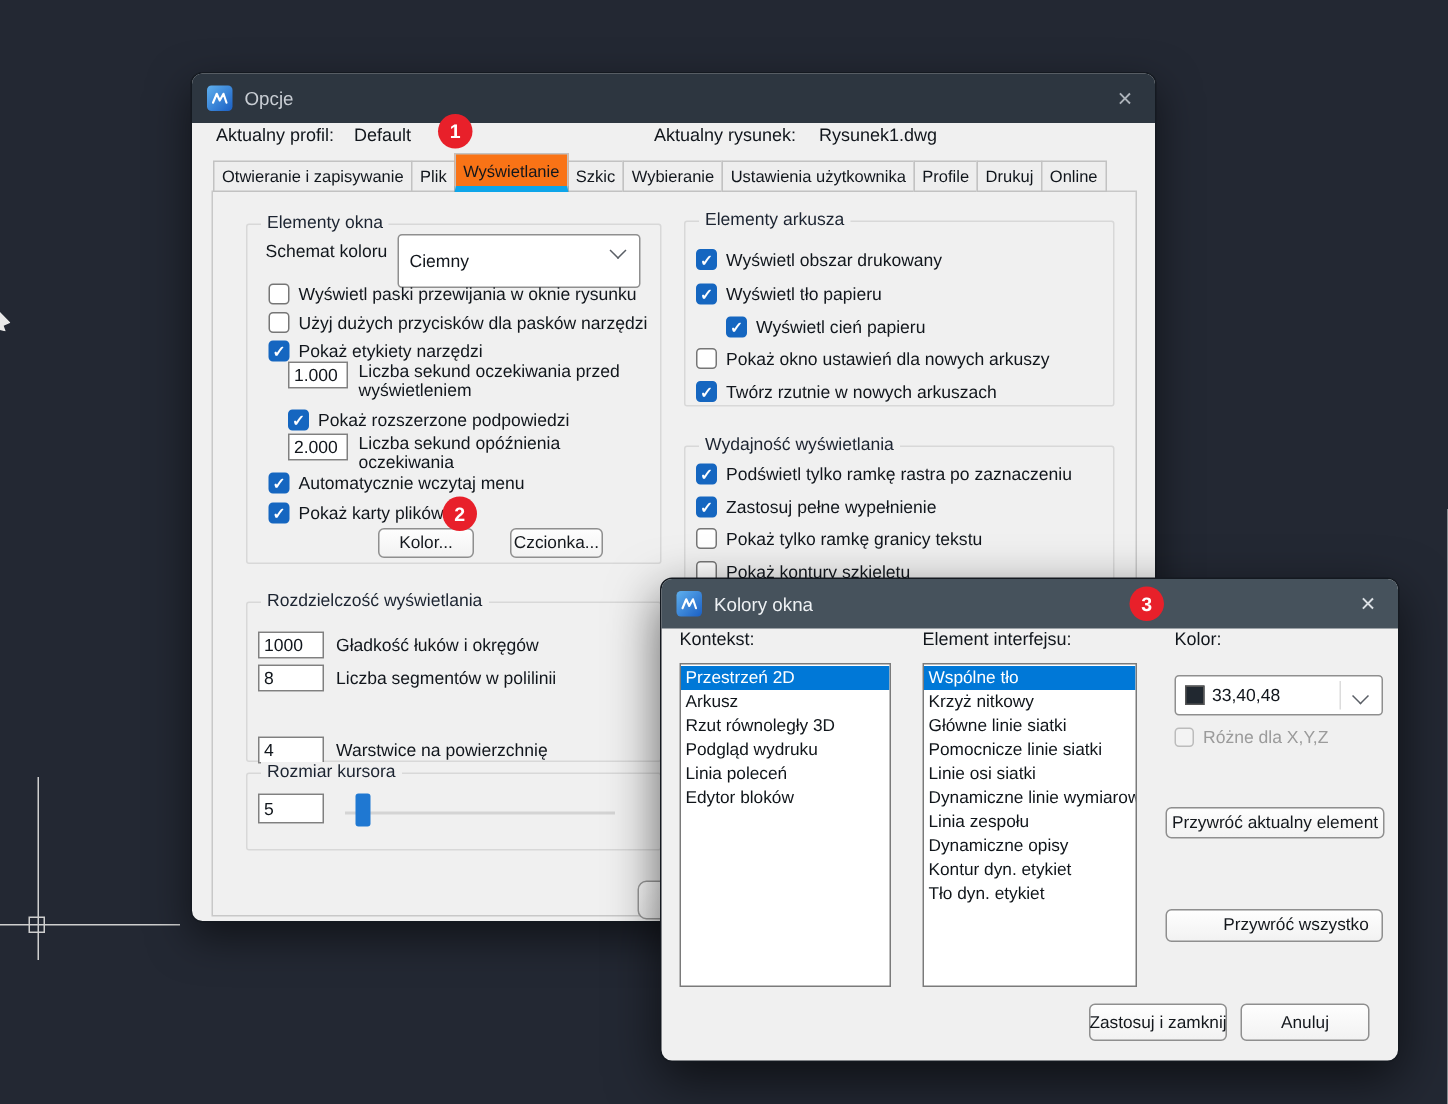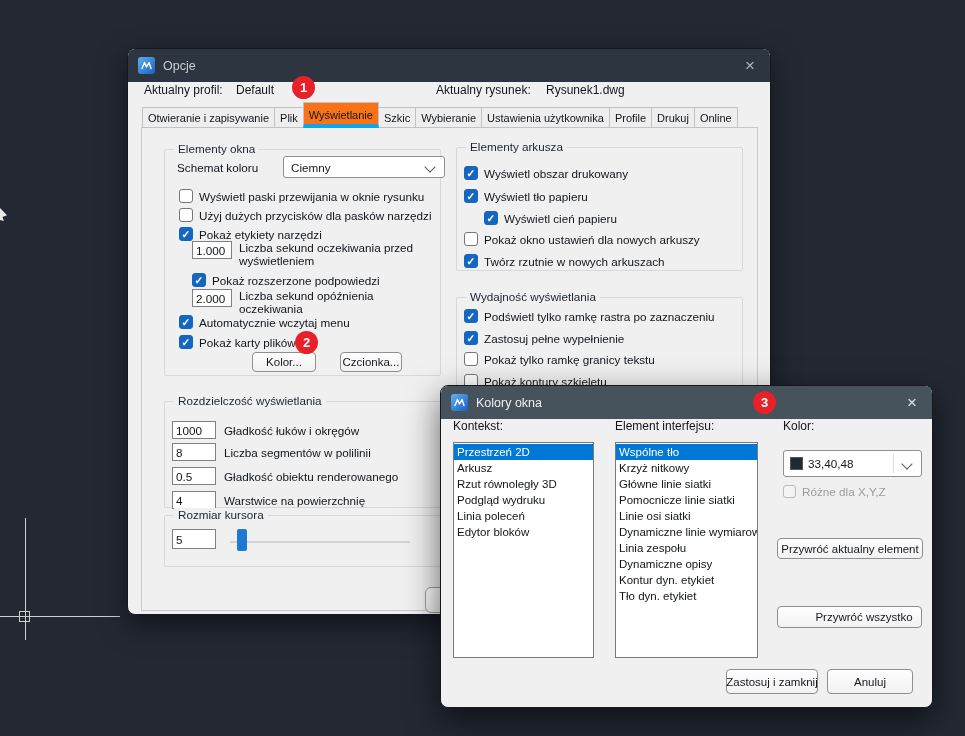--- a/index.html
+++ b/index.html
@@ -38,21 +38,21 @@
   .gtitle{position:absolute;top:-8px;left:9px;background:#f0f0f0;padding:0 4px;font-size:11.7px;color:#1c2431;white-space:nowrap;}
   #g-win{left:36px;top:100px;width:277px;height:227px;}
   #g-res{left:36px;top:340px;width:277px;height:107px;margin-top:12px;}
   #g-cur{left:36px;top:466px;width:277px;height:52px;}
   #g-ark{left:328px;top:98px;width:287px;height:124px;}
   #g-perf{left:328px;top:248px;width:287px;height:112px;}
 
   
   #scheme-label{position:absolute;left:12px;top:11px;font-size:11.7px;color:#11161c;}
   .combo{position:absolute;background:#fff;border:1px solid #8f8f8f;border-radius:3px;display:flex;align-items:center;box-sizing:border-box;}
-  #scheme-combo{left:100px;top:6px;width:162px;height:22px;padding-left:7px;font-size:11.7px;color:#11161c;margin-left:18px;}
+  #scheme-combo{left:100px;top:6px;width:162px;height:36px;padding-left:7px;font-size:11.7px;color:#11161c;}
   .chev{width:7px;height:7px;border-right:1.4px solid #5a5f66;border-bottom:1.4px solid #5a5f66;
         transform:rotate(45deg);position:absolute;right:10px;top:6px;}
 
   
   .cb-row{position:absolute;display:flex;align-items:center;height:20px;}
   .win .cb-row{left:14px;} .win .cb-row.indent{left:27px;}
   .rgt .cb-row{left:7px;}  .rgt .cb-row.indent{left:27px;}
   .cbx{width:14px;height:14px;border-radius:3px;border:1px solid #767676;background:#fff;margin-right:6px;
        box-sizing:border-box;display:flex;align-items:center;justify-content:center;
        font-size:10.5px;font-weight:bold;color:#fff;flex:0 0 auto;}
@@ -205,24 +205,20 @@
     <span class="gtitle">Rozdzielczość wyświetlania</span>
     <div></div>
   <div class="res-row" style="top: 18px;">
         <input class="res-inp" readonly="" value="1000" style="">
         <span class="res-lab">Gładkość łuków i okręgów</span>
       </div>
       <div class="res-row" style="top: 40px;">
         <input class="res-inp" readonly="" value="8" style="">
         <span class="res-lab">Liczba segmentów w polilinii</span>
       </div>
-      <div class="res-row" style="top: 64px;">
-        <input class="res-inp" readonly="" value="0.5" style="">
-        <span class="res-lab">Gładkość obiektu renderowanego</span>
-      </div>
       <div class="res-row" style="top: 88px;">
         <input class="res-inp" readonly="" value="4" style="">
         <span class="res-lab">Warstwice na powierzchnię</span>
       </div>
     </div>
 
   <div id="g-cur" class="group">
     <span class="gtitle">Rozmiar kursora</span>
     <input id="cur-inp" readonly="" value="5" style="">
     <div id="slider-track"></div>

